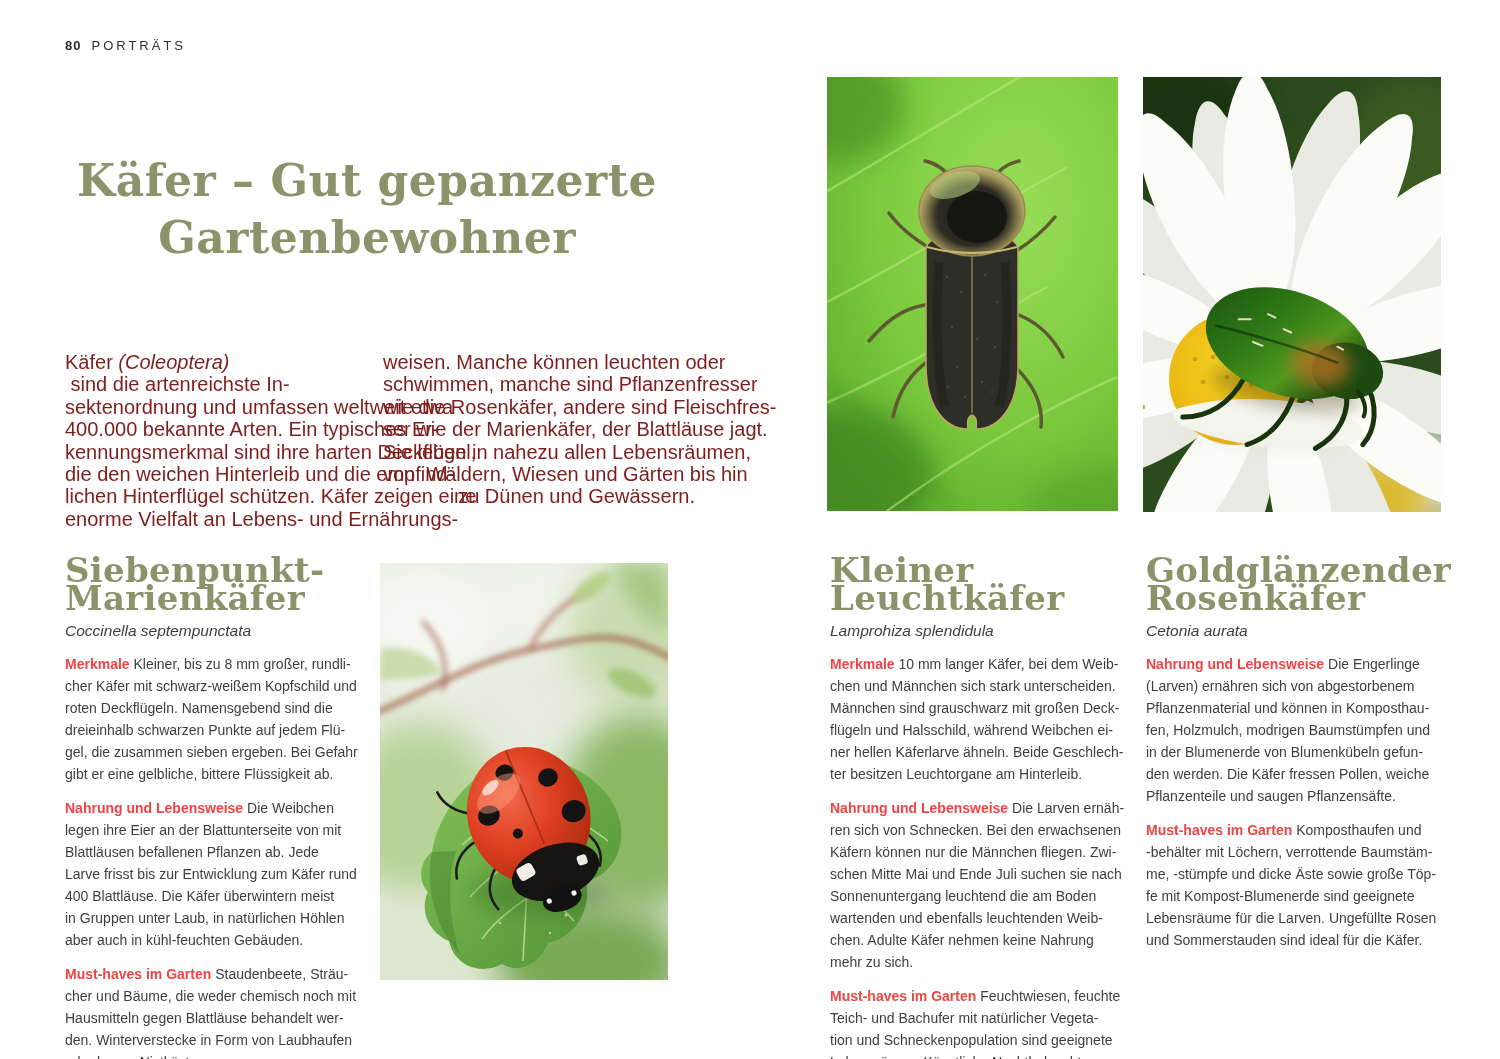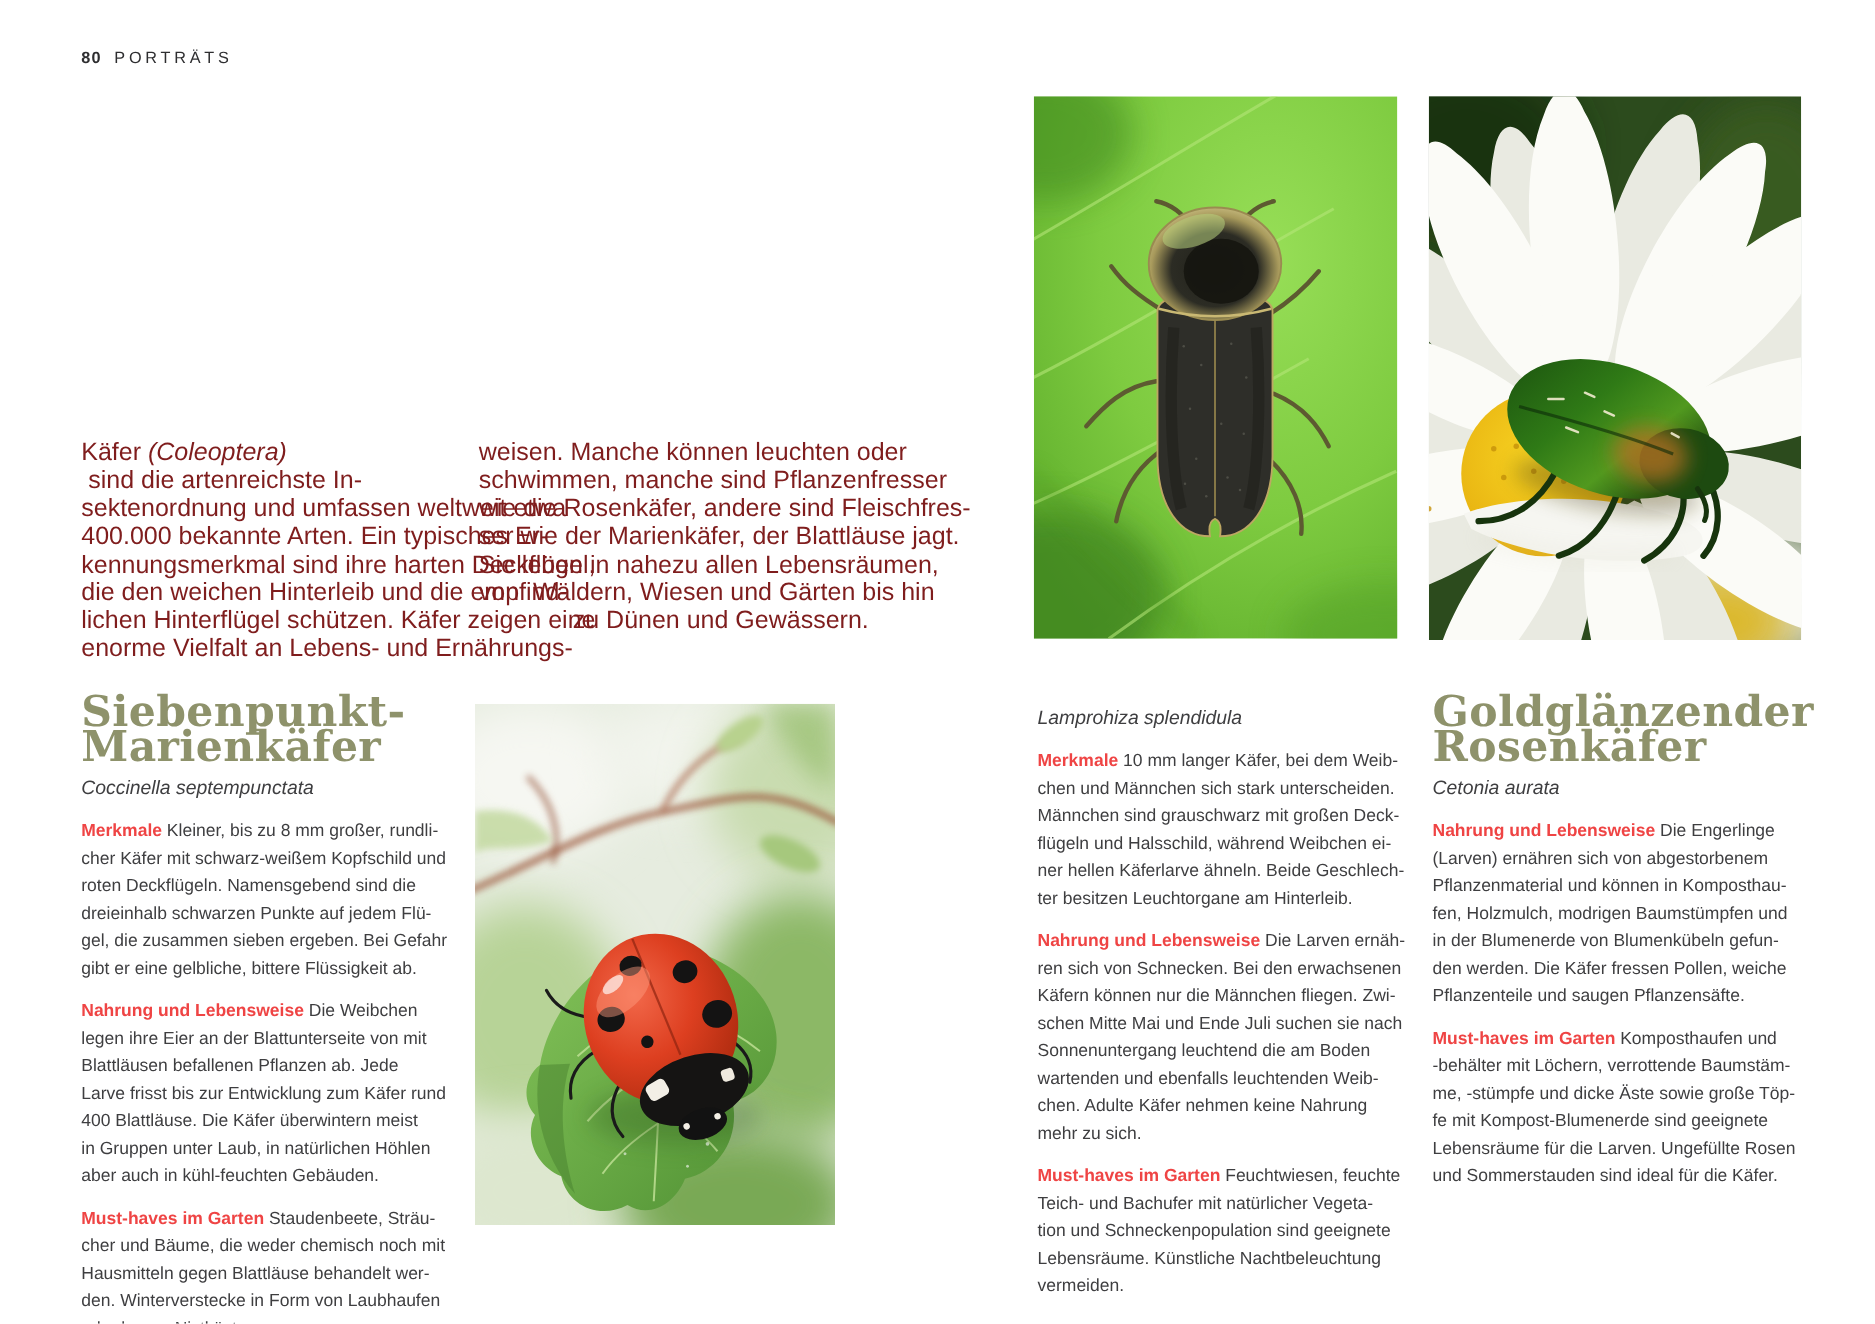--- a/index.html
+++ b/index.html
@@ -51,20 +51,22 @@
 </style>
 </head>
 <body>
 
 <div class="page">
 
   <div class="runhead">
     <span class="num">80</span><span class="lab">PORTRÄTS</span>
   </div>
 
+  <h1 class="chapter-title">Käfer – Gut gepanzerte
+Gartenbewohner</h1>
 
   <div class="intro-col c1">
     <p class="body"><span>Käfer </span><em class="latin-inline">(Coleoptera)</em><span class="ptext"> sind die artenreichste In-
 sektenordnung und umfassen weltweit etwa
 400.000 bekannte Arten. Ein typisches Er-
 kennungsmerkmal sind ihre harten Deckflügel,
 die den weichen Hinterleib und die empfind-
 lichen Hinterflügel schützen. Käfer zeigen eine
 enorme Vielfalt an Lebens- und Ernährungs-</span></p>
   </div>
@@ -342,20 +344,21 @@
 in Gruppen unter Laub, in natürlichen Höhlen
 aber auch in kühl-feuchten Gebäuden.</span></p>
     <p class="body"><strong class="plabel">Must-haves im Garten</strong> <span class="ptext">Staudenbeete, Sträu-
 cher und Bäume, die weder chemisch noch mit
 Hausmitteln gegen Blattläuse behandelt wer-
 den. Winterverstecke in Form von Laubhaufen
 oder leeren Nistkästen.</span></p>
   </section>
 
   <section class="species-col s2">
+    <h3 class="species-name">Kleiner Leuchtkäfer</h3>
     <div class="species-latin">Lamprohiza splendidula</div>
     <p class="body"><strong class="plabel">Merkmale</strong> <span class="ptext">10 mm langer Käfer, bei dem Weib-
 chen und Männchen sich stark unterscheiden.
 Männchen sind grauschwarz mit großen Deck-
 flügeln und Halsschild, während Weibchen ei-
 ner hellen Käferlarve ähneln. Beide Geschlech-
 ter besitzen Leuchtorgane am Hinterleib.</span></p>
     <p class="body"><strong class="plabel">Nahrung und Lebensweise</strong> <span class="ptext">Die Larven ernäh-
 ren sich von Schnecken. Bei den erwachsenen
 Käfern können nur die Männchen fliegen. Zwi-

